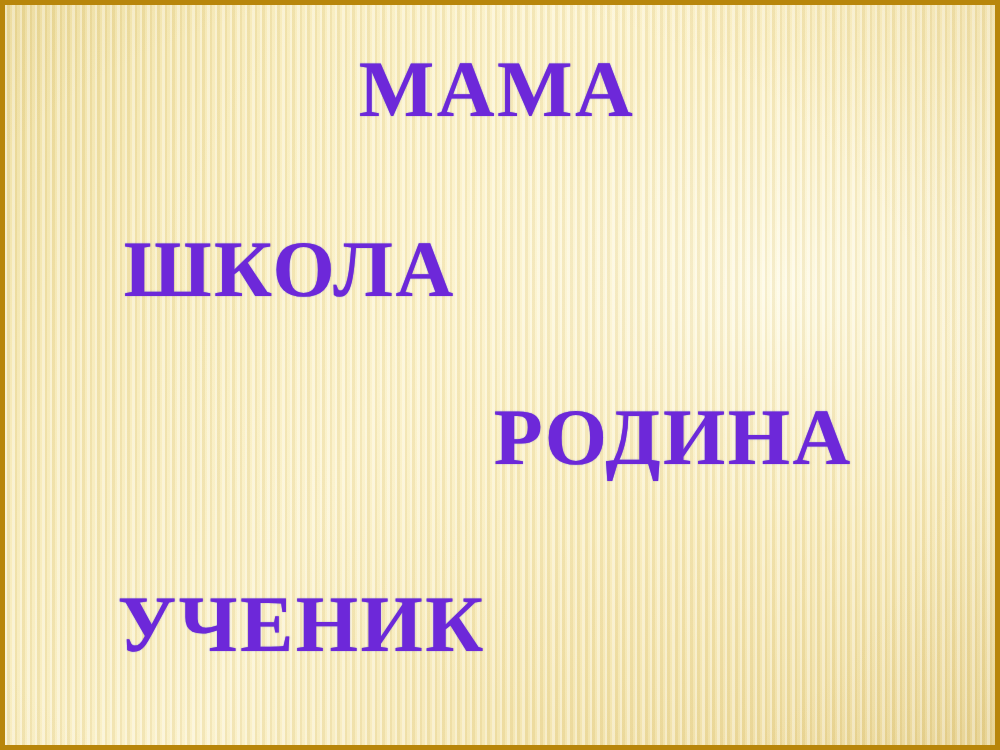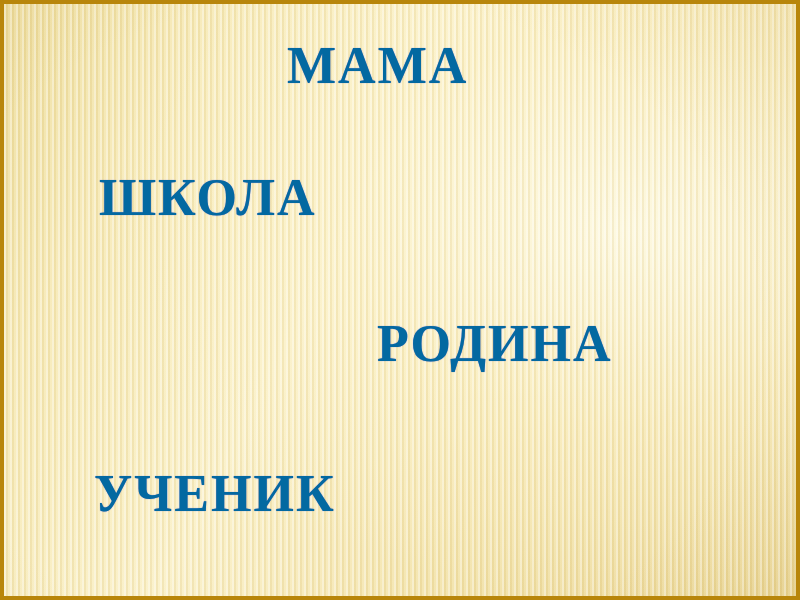--- a/index.html
+++ b/index.html
@@ -83,32 +83,32 @@
     position: absolute;
     inset: 0;
     background: radial-gradient(ellipse 760px 600px at 42% 55%, rgba(0,0,0,0) 55%, rgba(168,134,54,0.10) 100%);
   }
   #content {
     position: absolute;
     inset: 0;
   }
   .word {
     position: absolute;
-    color: #0369a1;
+    color: #6d28d9;
     font-family: "Liberation Serif", serif;
     font-weight: bold;
-    font-size: 52px;
+    font-size: 64px;
     letter-spacing: 2px;
     white-space: nowrap;
     line-height: 1;
     text-shadow: 0 0 1px rgba(25,25,200,0.55);
   }
   .w-mama   { left: 283px; top: 36px;  }
-  .w-shkola { left: 95px;  top: 168px; }
-  .w-rodina { left: 373px; top: 314px; }
+  .w-shkola { left: 95px;  top: 180px; }
+  .w-rodina { left: 391px; top: 314px; }
   .w-uchenik{ left: 90px;  top: 440px; margin-top: 24px; }
 </style>
 </head>
 <body>
 
 <div id="slide">
 
   <div id="bg-wash"></div>
 
   <div id="bg-swirl">

